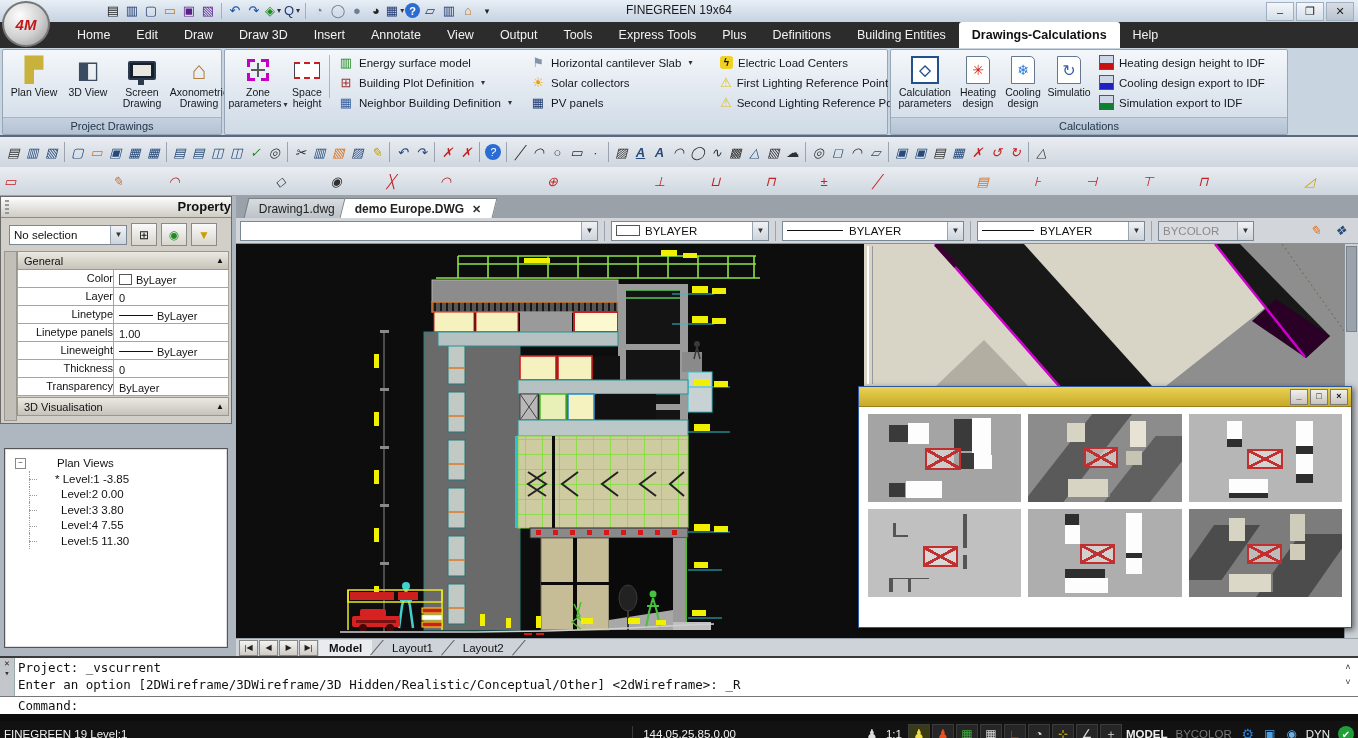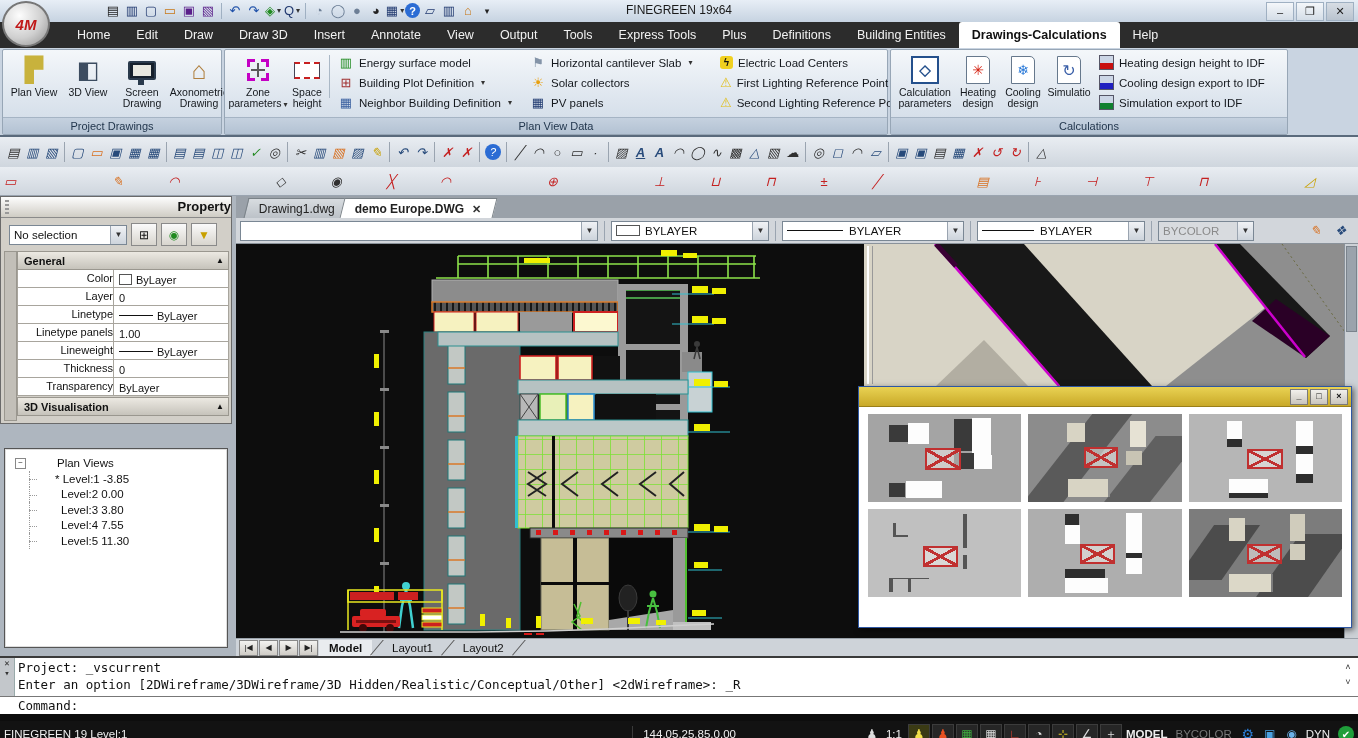--- a/index.html
+++ b/index.html
@@ -92,21 +92,21 @@
   #prop{position:absolute;left:0;top:0;width:232px;height:228px;background:#d2cfc8;border:1px solid #6a6a6a;box-sizing:border-box;text-align:right;}
   #prop-title{height:20px;background:linear-gradient(#fdfdfd,#cfccc4);border-bottom:1px solid #8a8a8a;
      font-weight:bold;font-size:13px;padding-left:14px;line-height:20px;position:relative;}
   #prop-title::before{content:"";position:absolute;left:4px;top:3px;bottom:3px;width:4px;
      background:repeating-linear-gradient(#999 0 2px,transparent 2px 4px);}
   #prop-ctl{display:flex;align-items:center;gap:4px;padding:5px 4px 4px 8px;}
   #sel-combo{width:118px;}
   .pbtn{width:24px;height:21px;border:1px solid #8a8a8a;background:linear-gradient(#fafafa,#d8d5ce);
      display:flex;align-items:center;justify-content:center;font-size:12px;}
   .sect{display:flex;align-items:center;height:17px;background:linear-gradient(#ece9e2,#c6c3bb);
-     border:1px solid #9a978f;font-weight:bold;font-size:11px;padding:0 4px 0 6px;margin:1px 2px 0 16px;}
+     border:1px solid #9a978f;font-weight:normal;font-size:11px;padding:0 4px 0 6px;margin:1px 2px 0 16px;}
   .sect .tri{margin-left:auto;font-size:8px;}
   .prow{display:flex;height:17px;margin:0 2px 0 16px;border-left:1px solid #a8a59d;border-bottom:1px solid #a8a59d;background:#fff;font-size:11px;}
   .prow .pl{width:96px;padding:2px 0 0 14px;border-right:1px solid #a8a59d;box-sizing:border-box;}
   .prow .pv{flex:1;padding:2px 0 0 5px;display:flex;align-items:center;gap:4px;border-right:1px solid #a8a59d;}
   .sw{width:11px;height:9px;border:1px solid #555;background:#fff;}
   .lt{width:34px;height:1px;background:#111;}
   #prop-scroll{position:absolute;left:3px;top:54px;width:11px;height:168px;background:#c2bfb8;border:1px solid #9a978f;}
   #treebox{position:absolute;left:4px;top:252px;width:224px;height:200px;background:#fff;
      border:1px solid #555;box-shadow:inset 0 0 0 1px #ddd;font-size:11.5px;padding:6px 0 0 10px;box-sizing:border-box;}
   .tnode{display:flex;align-items:center;gap:5px;height:16px;}
@@ -310,21 +310,20 @@
           <div class="ritem">
             <span class="warn">⚠</span>
             <span>First Lighting Reference Point</span>
             </div>
           <div class="ritem">
             <span class="warn">⚠</span>
             <span>Second Lighting Reference Point</span>
             </div>
         </div>
       </div>
-      <div class="rglabel">Plan View Data</div>
     </div>
 
     <div class="rgroup" style="width:396px">
       <div class="rbody">
         <div class="bigbtn" style="width:60px">
           <span class="bigic">
               <span class="ic-frame">◇</span>
             </span>
           <span class="cap">Calculation parameters</span>
         </div>

